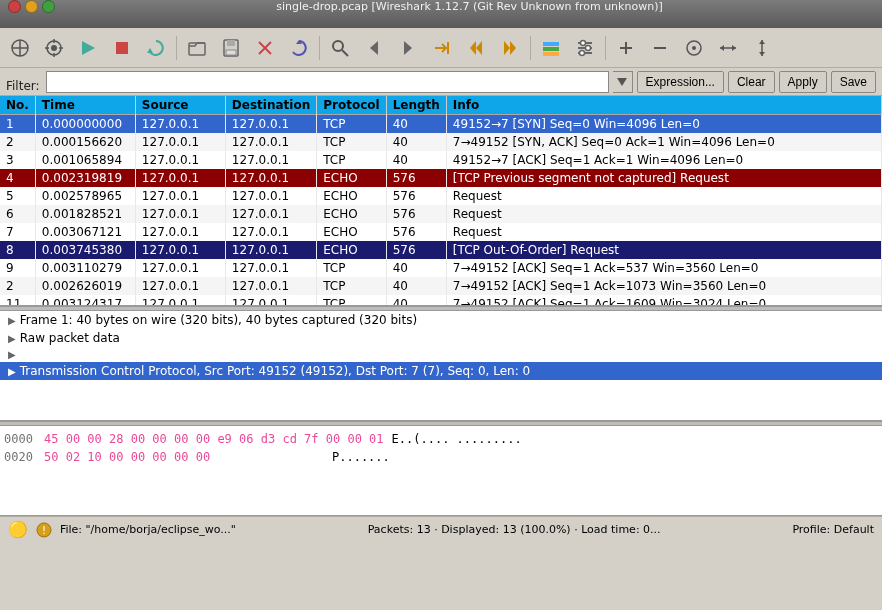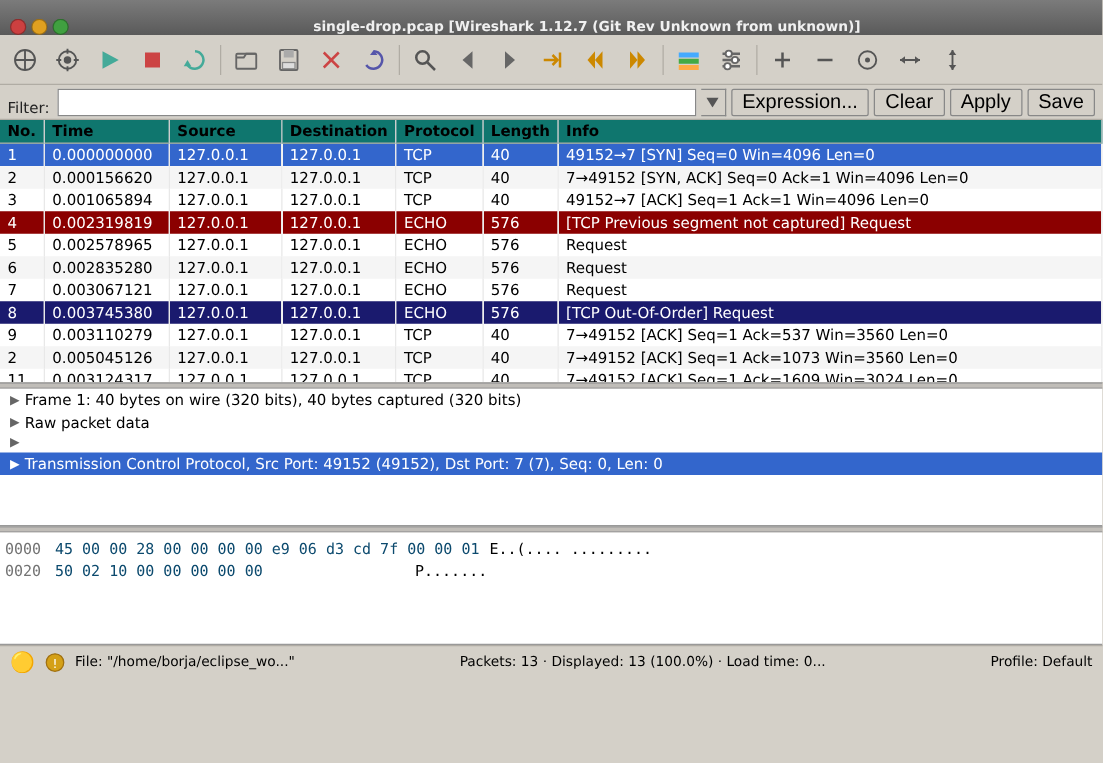--- a/index.html
+++ b/index.html
@@ -3,25 +3,24 @@
   <meta charset="utf-8">
   <style>
     * { margin: 0; padding: 0; box-sizing: border-box; }
     body { font-family: 'DejaVu Sans', 'Liberation Sans', Arial, sans-serif; font-size: 12px; background: #d4d0c8; width: 882px; height: 610px; overflow: hidden; }
 
     
     #title-bar {
       background: linear-gradient(to bottom, #7b7b7b, #5a5a5a);
       height: 28px;
       display: flex;
-      align-items: flex-end;
+      align-items: flex-start;
       padding: 0 8px;
       gap: 6px;
       color: white;
-      font-weight: bold;
     }
     .traffic-lights { display: flex; gap: 4px; }
     .tl { width: 13px; height: 13px; border-radius: 50%; border: 1px solid rgba(0,0,0,0.3); cursor: pointer; }
     .tl-close { background: #cc4040; }
     .tl-min { background: #e0a020; }
     .tl-max { background: #40a040; }
     #title-text { font-size: 11px; color: #f0f0f0; margin-left: 4px; flex: 1; text-align: center; }
 
     
     #toolbar {
@@ -72,37 +71,37 @@
       cursor: pointer;
       display: flex; align-items: center; justify-content: center;
     }
     .filter-btn {
       height: 22px;
       padding: 0 8px;
       background: #d4d0c8;
       border: 1px solid #888;
       border-radius: 2px;
       cursor: pointer;
-      font-size: 16px;
+      font-size: 12px;
     }
 
     
     #packet-list {
       background: white;
       overflow-y: auto;
       height: 210px;
       border-bottom: 1px solid #999;
     }
     #packet-table {
       width: 100%;
       border-collapse: collapse;
       font-size: 12px;
     }
     #packet-table thead tr {
-      background: #0f766e;
+      background: #0ea5e9;
       border-bottom: 1px solid #aaa;
     }
     #packet-table thead th {
       text-align: left;
       padding: 2px 6px;
       border-right: 1px solid #ccc;
       font-weight: bold;
       font-size: 12px;
       white-space: nowrap;
     }
@@ -164,21 +163,21 @@
       font-size: 12px;
       padding: 4px;
       font-family: 'DejaVu Sans Mono', 'Courier New', monospace;
     }
     .bytes-row {
       display: flex;
       gap: 8px;
       line-height: 18px;
     }
     .bytes-offset { color: #737373; min-width: 32px; }
-    .bytes-hex { min-width: 280px; color: #0c4a6e; }
+    .bytes-hex { min-width: 280px; color: #ec4899; }
     .bytes-ascii { color: #000; }
 
     
     #status-bar {
       background: #d4d0c8;
       height: 26px;
       display: flex;
       align-items: center;
       padding: 0 8px;
       gap: 8px;
@@ -415,21 +414,21 @@
           <td>5</td>
           <td>0.002578965</td>
           <td>127.0.0.1</td>
           <td>127.0.0.1</td>
           <td>ECHO</td>
           <td>576</td>
           <td>Request</td>
         </tr>
         <tr>
           <td>6</td>
-          <td>0.002835280</td>
+          <td>0.001828521</td>
           <td>127.0.0.1</td>
           <td>127.0.0.1</td>
           <td>ECHO</td>
           <td>576</td>
           <td>Request</td>
         </tr>
         <tr>
           <td>7</td>
           <td>0.003067121</td>
           <td>127.0.0.1</td>
@@ -451,21 +450,21 @@
           <td>9</td>
           <td>0.003110279</td>
           <td>127.0.0.1</td>
           <td>127.0.0.1</td>
           <td>TCP</td>
           <td>40</td>
           <td>7→49152 [ACK] Seq=1 Ack=537 Win=3560 Len=0</td>
         </tr>
         <tr>
           <td>2</td>
-          <td>0.005045126</td>
+          <td>0.002626019</td>
           <td>127.0.0.1</td>
           <td>127.0.0.1</td>
           <td>TCP</td>
           <td>40</td>
           <td>7→49152 [ACK] Seq=1 Ack=1073 Win=3560 Len=0</td>
         </tr>
         <tr>
           <td>11</td>
           <td>0.003124317</td>
           <td>127.0.0.1</td>

